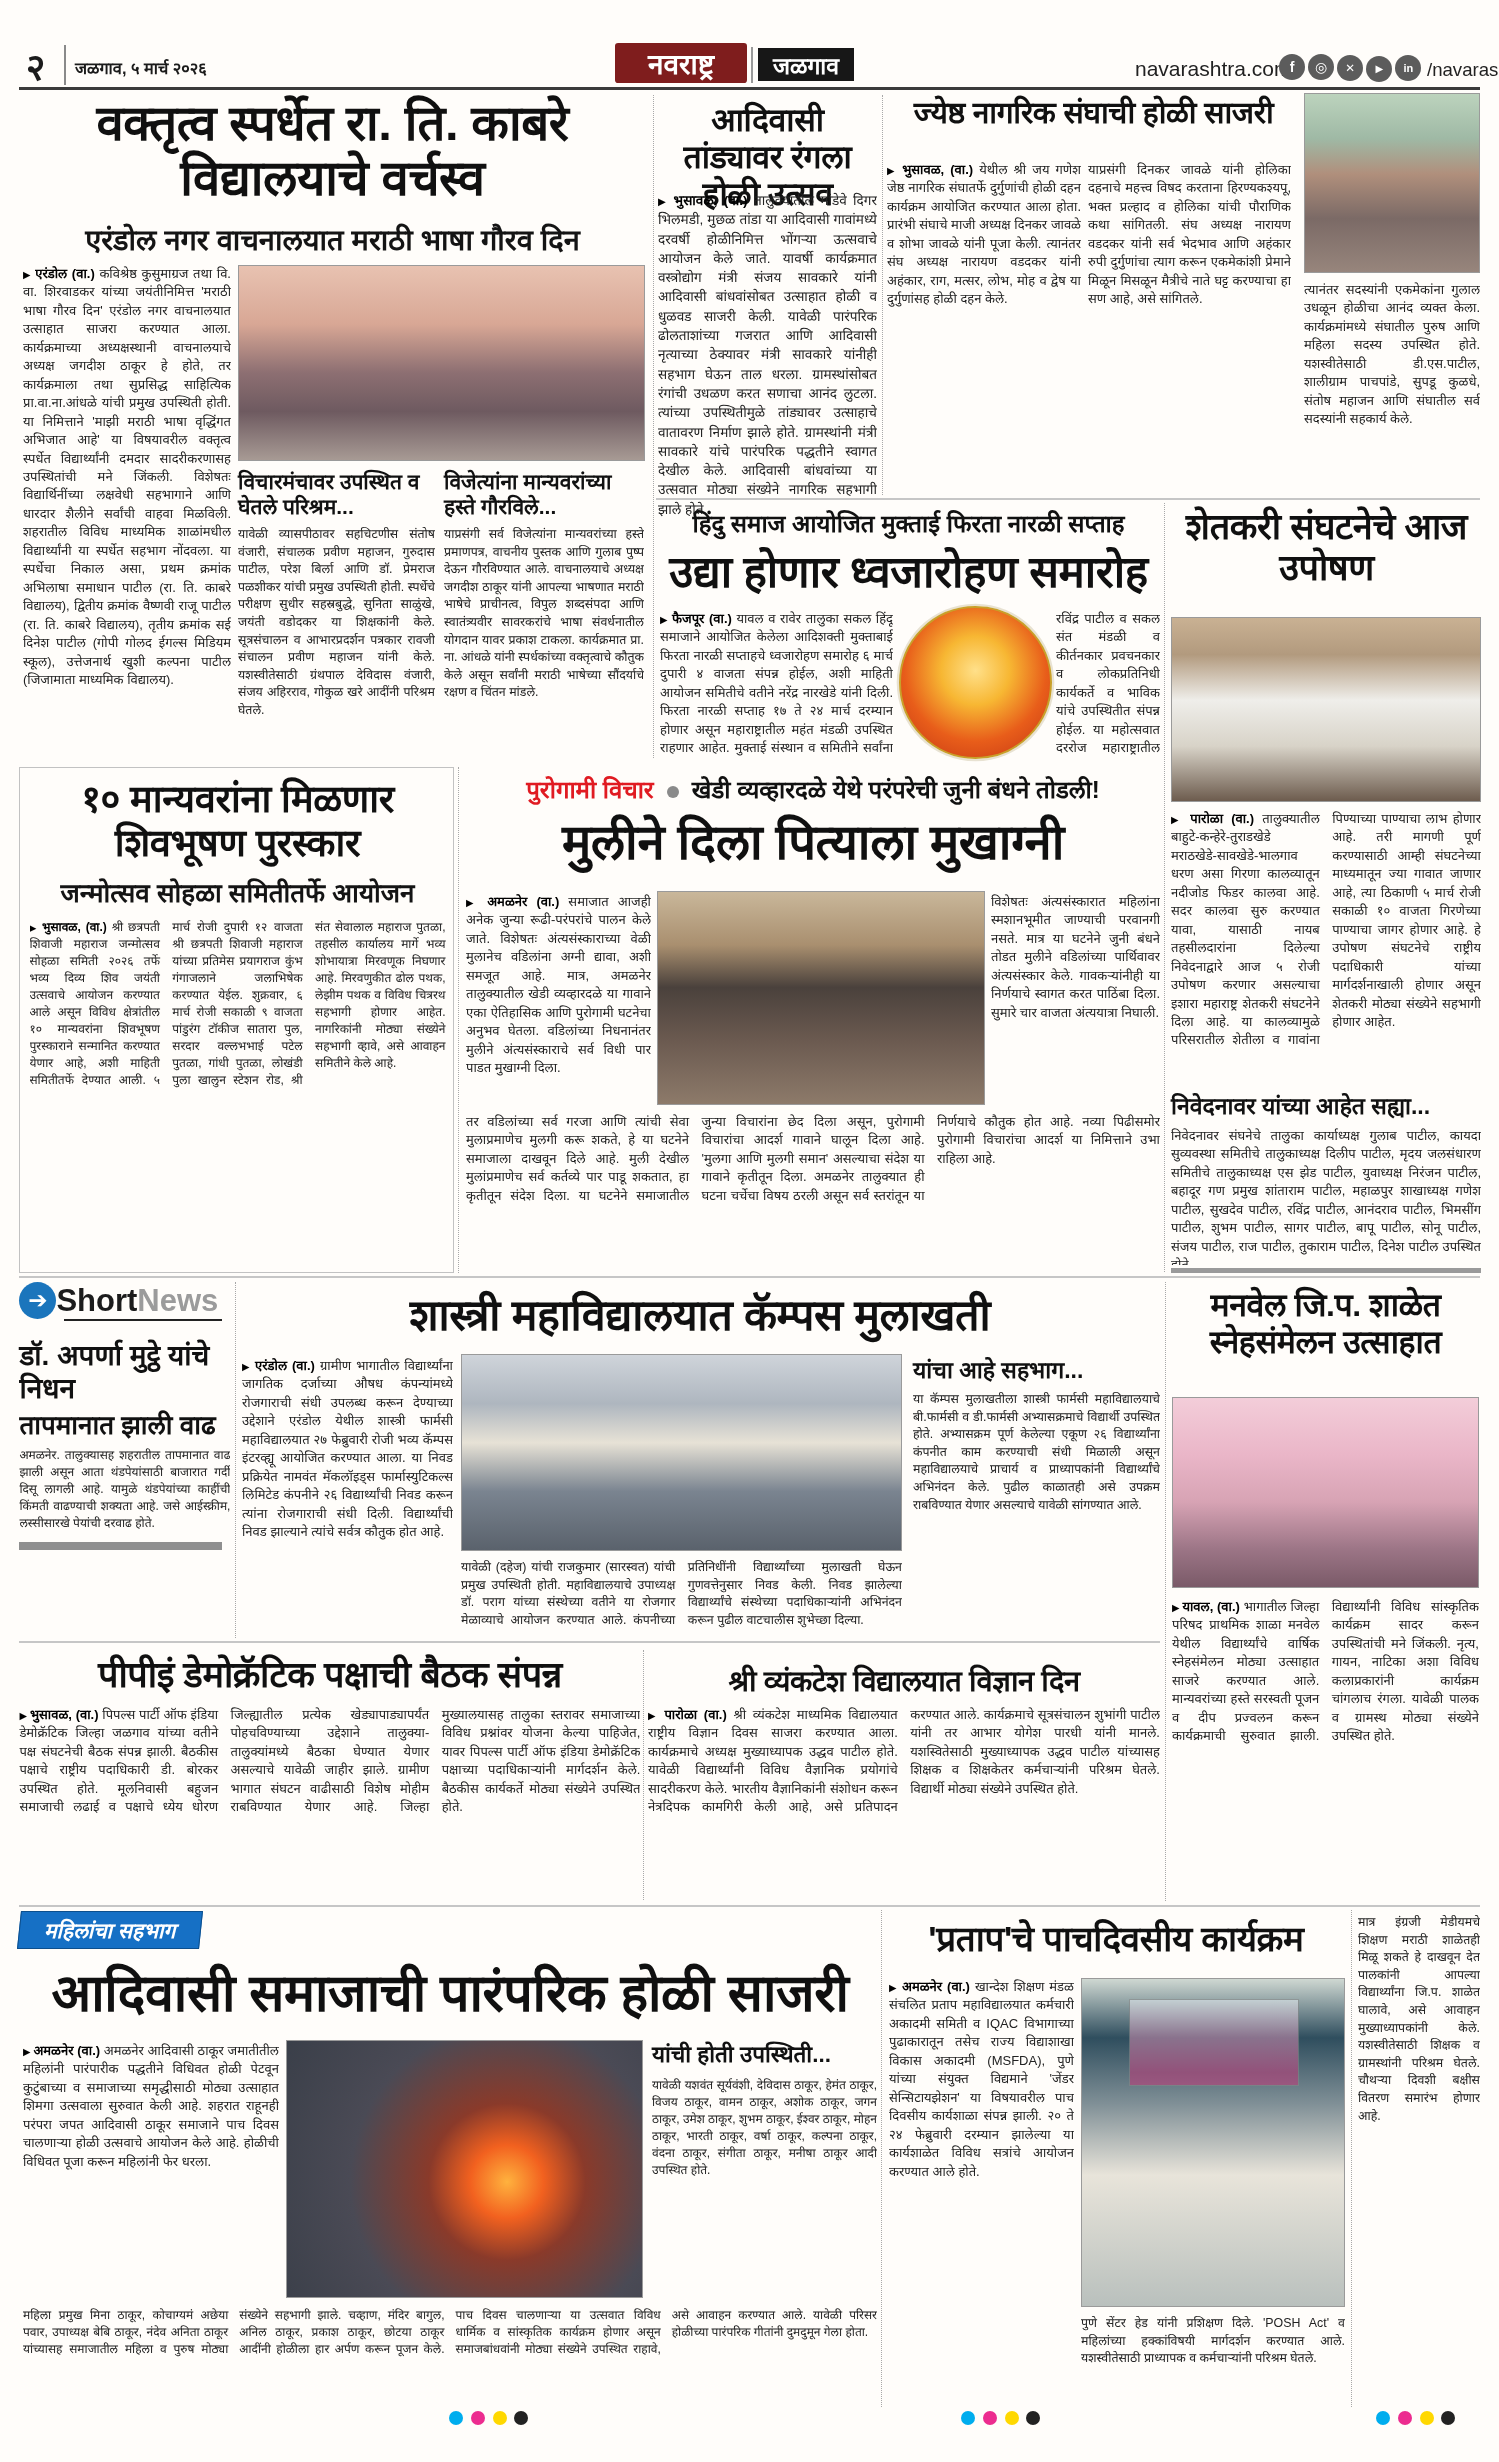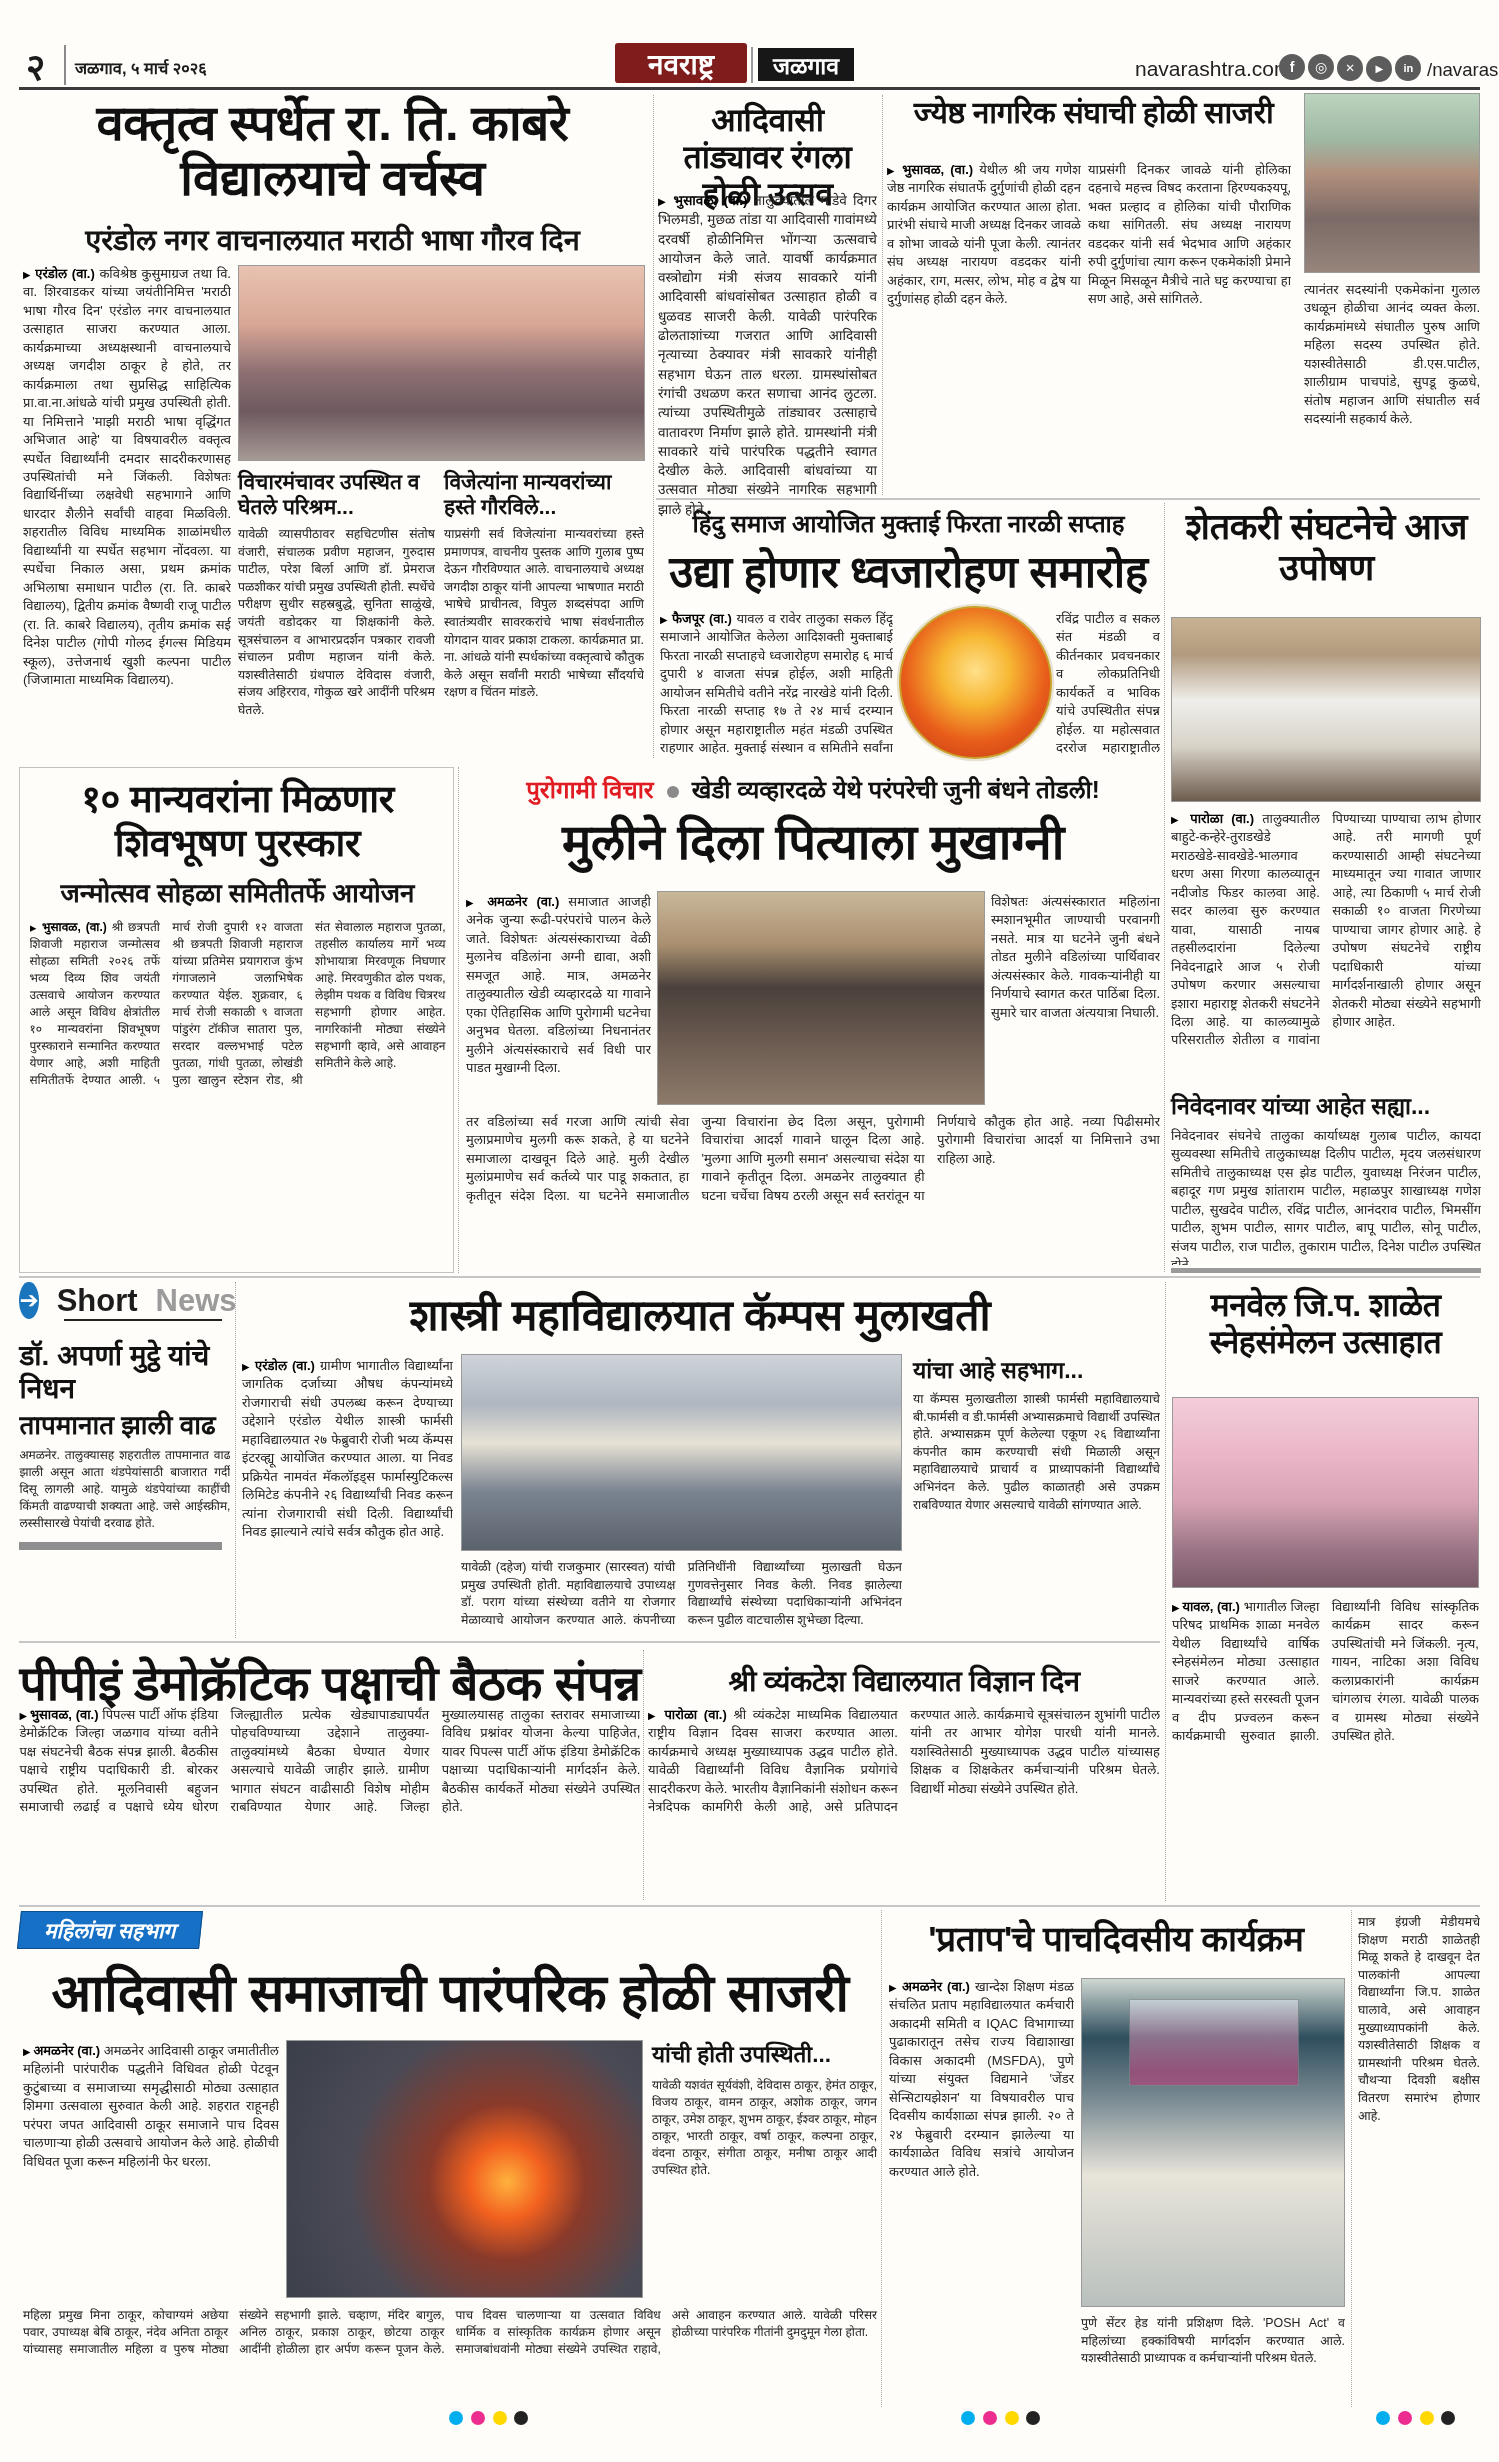--- a/index.html
+++ b/index.html
@@ -109,21 +109,21 @@
   </div>
   <div class="abs hl" style="left:466px;top:807px;width:694px;font-size:49px;">मुलीने दिला पित्याला मुखाग्नी</div>
   <p class="abs body clip" style="left:466px;top:893px;width:185px;height:213px;margin:0;font-size:13px;"><span class="dl">अमळनेर (वा.)</span> <span>समाजात आजही अनेक जुन्या रूढी-परंपरांचे पालन केले जाते. विशेषतः अंत्यसंस्काराच्या वेळी मुलानेच वडिलांना अग्नी द्यावा, अशी समजूत आहे. मात्र, अमळनेर तालुक्यातील खेडी व्यव्हारदळे या गावाने एका ऐतिहासिक आणि पुरोगामी घटनेचा अनुभव घेतला. वडिलांच्या निधनानंतर मुलीने अंत्यसंस्काराचे सर्व विधी पार पाडत मुखाग्नी दिला.</span></p>
   <div class="abs photo" style="left:657px;top:891px;width:328px;height:214px;background:linear-gradient(180deg,#c9b79a 0%,#a98f6f 25%,#4a413c 45%,#6b5a50 70%,#8d7a6a 100%);"></div>
   <p class="abs body clip" style="left:991px;top:893px;width:169px;height:213px;margin:0;font-size:13px;">विशेषतः अंत्यसंस्कारात महिलांना स्मशानभूमीत जाण्याची परवानगी नसते. मात्र या घटनेने जुनी बंधने तोडत मुलीने वडिलांच्या पार्थिवावर अंत्यसंस्कार केले. गावकऱ्यांनीही या निर्णयाचे स्वागत करत पाठिंबा दिला. सुमारे चार वाजता अंत्ययात्रा निघाली.</p>
   <p class="abs body clip c3" style="left:466px;top:1113px;width:694px;height:154px;margin:0;font-size:13px;">तर वडिलांच्या सर्व गरजा आणि त्यांची सेवा मुलाप्रमाणेच मुलगी करू शकते, हे या घटनेने समाजाला दाखवून दिले आहे. मुली देखील मुलांप्रमाणेच सर्व कर्तव्ये पार पाडू शकतात, हा कृतीतून संदेश दिला. या घटनेने समाजातील जुन्या विचारांना छेद दिला असून, पुरोगामी विचारांचा आदर्श गावाने घालून दिला आहे. 'मुलगा आणि मुलगी समान' असल्याचा संदेश या गावाने कृतीतून दिला. अमळनेर तालुक्यात ही घटना चर्चेचा विषय ठरली असून सर्व स्तरांतून या निर्णयाचे कौतुक होत आहे. नव्या पिढीसमोर पुरोगामी विचारांचा आदर्श या निमित्ताने उभा राहिला आहे.</p>
 
   <div class="abs hr" style="left:19.4px;top:1276px;width:1461px;height:1.6px;"></div>
 
   <div class="abs" style="left:19.4px;top:1282px;width:211px;height:356px;">
-    <div style="display:flex;align-items:center;gap:18px;">
+    <div style="display:flex;align-items:center;gap:0;">
       <span class="sn-arrow"></span>
       <span style="font-size:31px;font-weight:800;color:#1c1c1c;">Short</span>
       <span style="font-size:31px;font-weight:800;color:#9b9b9b;">News</span>
     </div>
     <div style="margin-left:45px;width:158px;height:2.3px;background:#222;"></div>
     <div class="colhead" style="margin-top:18px;font-size:28px;">डॉ. अपर्णा मुट्ठे यांचे निधन</div>
     <div class="colhead" style="margin-top:4.7px;font-size:26px;">तापमानात झाली वाढ</div>
     <p class="body clip" style="margin:6.2px 0 0 0;font-size:12px;height:87px;">अमळनेर. तालुक्यासह शहरातील तापमानात वाढ झाली असून आता थंडपेयांसाठी बाजारात गर्दी दिसू लागली आहे. यामुळे थंडपेयांच्या काहींची किंमती वाढण्याची शक्यता आहे. जसे आईस्क्रीम, लस्सीसारखे पेयांची दरवाढ होते.</p>
     <div style="margin-top:7.8px;width:203px;height:7.8px;background:#8f8f8f;"></div>
   </div>
@@ -136,21 +136,21 @@
   <p class="abs body clip" style="left:913px;top:1391px;width:247px;height:244px;margin:0;font-size:12.4px;">या कॅम्पस मुलाखतीला शास्त्री फार्मसी महाविद्यालयाचे बी.फार्मसी व डी.फार्मसी अभ्यासक्रमाचे विद्यार्थी उपस्थित होते. अभ्यासक्रम पूर्ण केलेल्या एकूण २६ विद्यार्थ्यांना कंपनीत काम करण्याची संधी मिळाली असून महाविद्यालयाचे प्राचार्य व प्राध्यापकांनी विद्यार्थ्यांचे अभिनंदन केले. पुढील काळातही असे उपक्रम राबविण्यात येणार असल्याचे यावेळी सांगण्यात आले.</p>
   <p class="abs body clip c2" style="left:461px;top:1559px;width:441px;height:76px;margin:0;font-size:12.4px;">यावेळी (दहेज) यांची राजकुमार (सारस्वत) यांची प्रमुख उपस्थिती होती. महाविद्यालयाचे उपाध्यक्ष डॉ. पराग यांच्या संस्थेच्या वतीने या रोजगार मेळाव्याचे आयोजन करण्यात आले. कंपनीच्या प्रतिनिधींनी विद्यार्थ्यांच्या मुलाखती घेऊन गुणवत्तेनुसार निवड केली. निवड झालेल्या विद्यार्थ्यांचे संस्थेच्या पदाधिकाऱ्यांनी अभिनंदन करून पुढील वाटचालीस शुभेच्छा दिल्या.</p>
 
   <div class="abs dotv" style="left:1165px;top:1282px;height:619px;"></div>
   <div class="abs hl" style="left:1172px;top:1287px;width:307px;font-size:32px;line-height:1.15;">मनवेल जि.प. शाळेत स्नेहसंमेलन उत्साहात</div>
   <div class="abs photo" style="left:1172px;top:1397px;width:307px;height:191px;background:linear-gradient(180deg,#f3cdd9 0%,#eab6c8 30%,#d7a3b4 55%,#9c7586 80%,#7a5a68 100%);"></div>
   <p class="abs body clip c2" style="left:1172px;top:1598px;width:307px;height:303px;margin:0;font-size:13px;"><span class="dl">यावल, (वा.)</span> <span>भागातील जिल्हा परिषद प्राथमिक शाळा मनवेल येथील विद्यार्थ्यांचे वार्षिक स्नेहसंमेलन मोठ्या उत्साहात साजरे करण्यात आले. मान्यवरांच्या हस्ते सरस्वती पूजन व दीप प्रज्वलन करून कार्यक्रमाची सुरुवात झाली. विद्यार्थ्यांनी विविध सांस्कृतिक कार्यक्रम सादर करून उपस्थितांची मने जिंकली. नृत्य, गायन, नाटिका अशा विविध कलाप्रकारांनी कार्यक्रम चांगलाच रंगला. यावेळी पालक व ग्रामस्थ मोठ्या संख्येने उपस्थित होते.</span></p>
 
   <div class="abs hr" style="left:19.4px;top:1641px;width:1141px;height:1.6px;"></div>
 
-  <div class="abs hl" style="left:19.4px;top:1649px;width:621px;font-size:48px;white-space:nowrap;">पीपीइं डेमोक्रॅटिक पक्षाची बैठक संपन्न</div>
+  <div class="abs hl" style="left:19.4px;top:1649px;width:621px;font-size:36px;white-space:nowrap;">पीपीइं डेमोक्रॅटिक पक्षाची बैठक संपन्न</div>
   <p class="abs body clip c3" style="left:19.4px;top:1706px;width:621px;height:194px;margin:0;font-size:13px;"><span class="dl">भुसावळ, (वा.)</span> <span>पिपल्स पार्टी ऑफ इंडिया डेमोक्रॅटिक जिल्हा जळगाव यांच्या वतीने पक्ष संघटनेची बैठक संपन्न झाली. बैठकीस पक्षाचे राष्ट्रीय पदाधिकारी डी. बोरकर उपस्थित होते. मूलनिवासी बहुजन समाजाची लढाई व पक्षाचे ध्येय धोरण जिल्ह्यातील प्रत्येक खेड्यापाड्यापर्यंत पोहचविण्याच्या उद्देशाने तालुक्या-तालुक्यांमध्ये बैठका घेण्यात येणार असल्याचे यावेळी जाहीर झाले. ग्रामीण भागात संघटन वाढीसाठी विशेष मोहीम राबविण्यात येणार आहे. जिल्हा मुख्यालयासह तालुका स्तरावर समाजाच्या विविध प्रश्नांवर योजना केल्या पाहिजेत, यावर पिपल्स पार्टी ऑफ इंडिया डेमोक्रॅटिक पक्षाच्या पदाधिकाऱ्यांनी मार्गदर्शन केले. बैठकीस कार्यकर्ते मोठ्या संख्येने उपस्थित होते.</span></p>
 
   <div class="abs dotv" style="left:643px;top:1650px;height:250px;"></div>
   <div class="abs hl" style="left:648px;top:1660px;width:512px;font-size:29px;">श्री व्यंकटेश विद्यालयात विज्ञान दिन</div>
   <p class="abs body clip c2" style="left:648px;top:1706px;width:512px;height:194px;margin:0;font-size:13px;"><span class="dl">पारोळा (वा.)</span> <span>श्री व्यंकटेश माध्यमिक विद्यालयात राष्ट्रीय विज्ञान दिवस साजरा करण्यात आला. कार्यक्रमाचे अध्यक्ष मुख्याध्यापक उद्धव पाटील होते. यावेळी विद्यार्थ्यांनी विविध वैज्ञानिक प्रयोगांचे सादरीकरण केले. भारतीय वैज्ञानिकांनी संशोधन करून नेत्रदिपक कामगिरी केली आहे, असे प्रतिपादन करण्यात आले. कार्यक्रमाचे सूत्रसंचालन शुभांगी पाटील यांनी तर आभार योगेश पारधी यांनी मानले. यशस्वितेसाठी मुख्याध्यापक उद्धव पाटील यांच्यासह शिक्षक व शिक्षकेतर कर्मचाऱ्यांनी परिश्रम घेतले. विद्यार्थी मोठ्या संख्येने उपस्थित होते.</span></p>
 
   <div class="abs hr" style="left:19.4px;top:1905px;width:1461px;height:1.6px;"></div>
 
   <div class="abs label-blue" style="left:19.4px;top:1911px;width:180px;height:36px;font-size:21px;transform:skewX(-6deg);">
       <span style="transform:skewX(6deg);">महिलांचा सहभाग</span>

